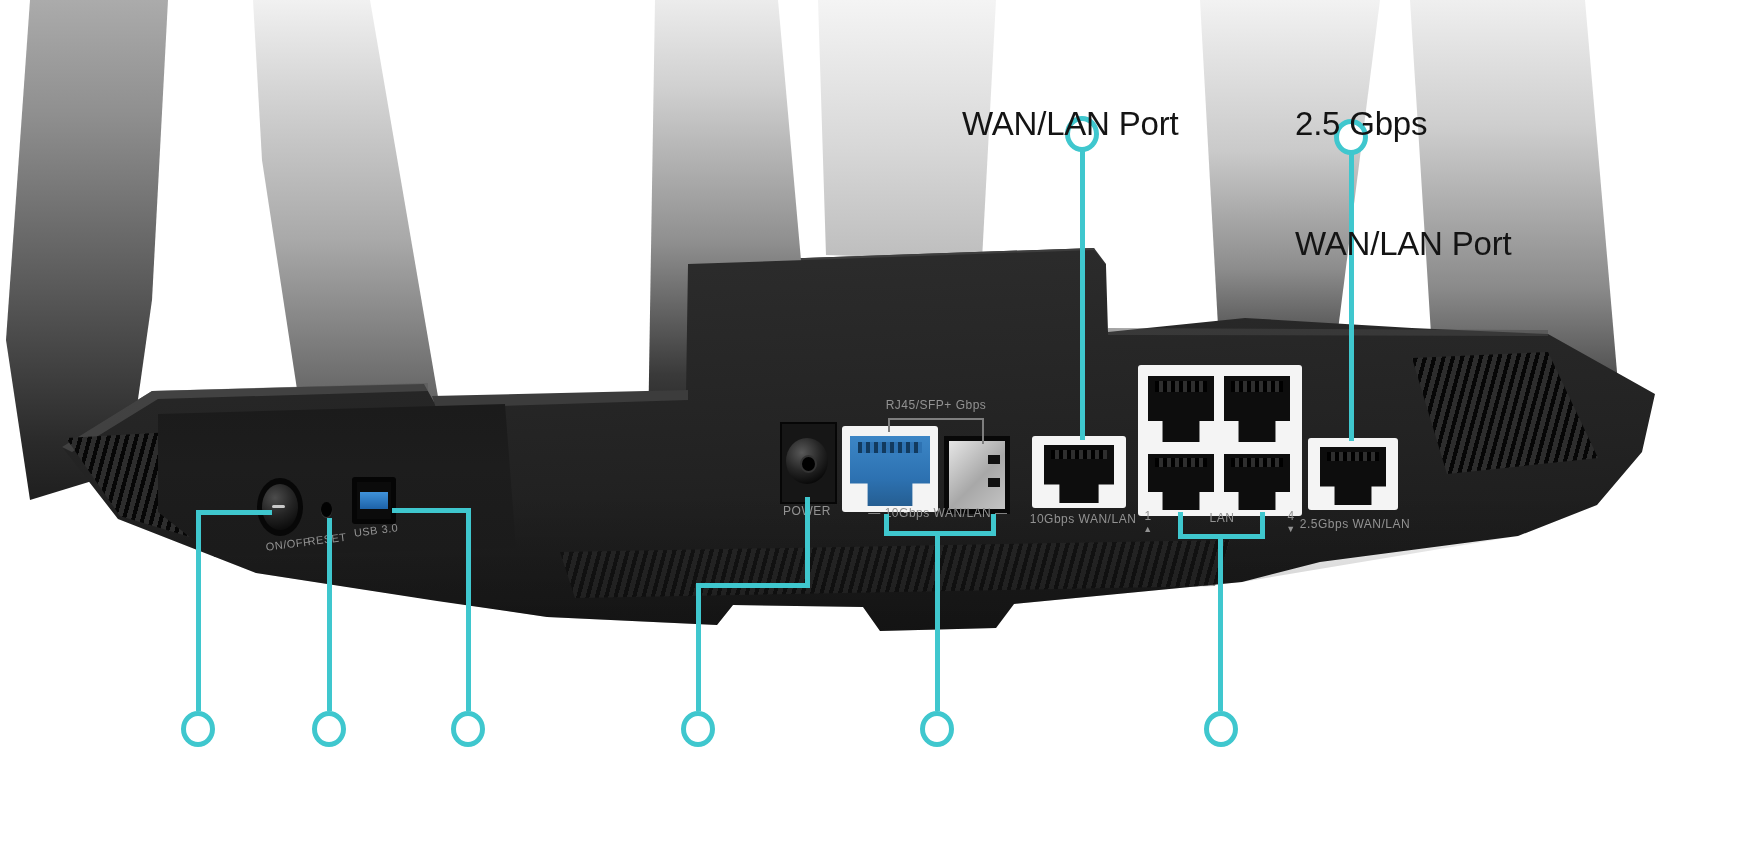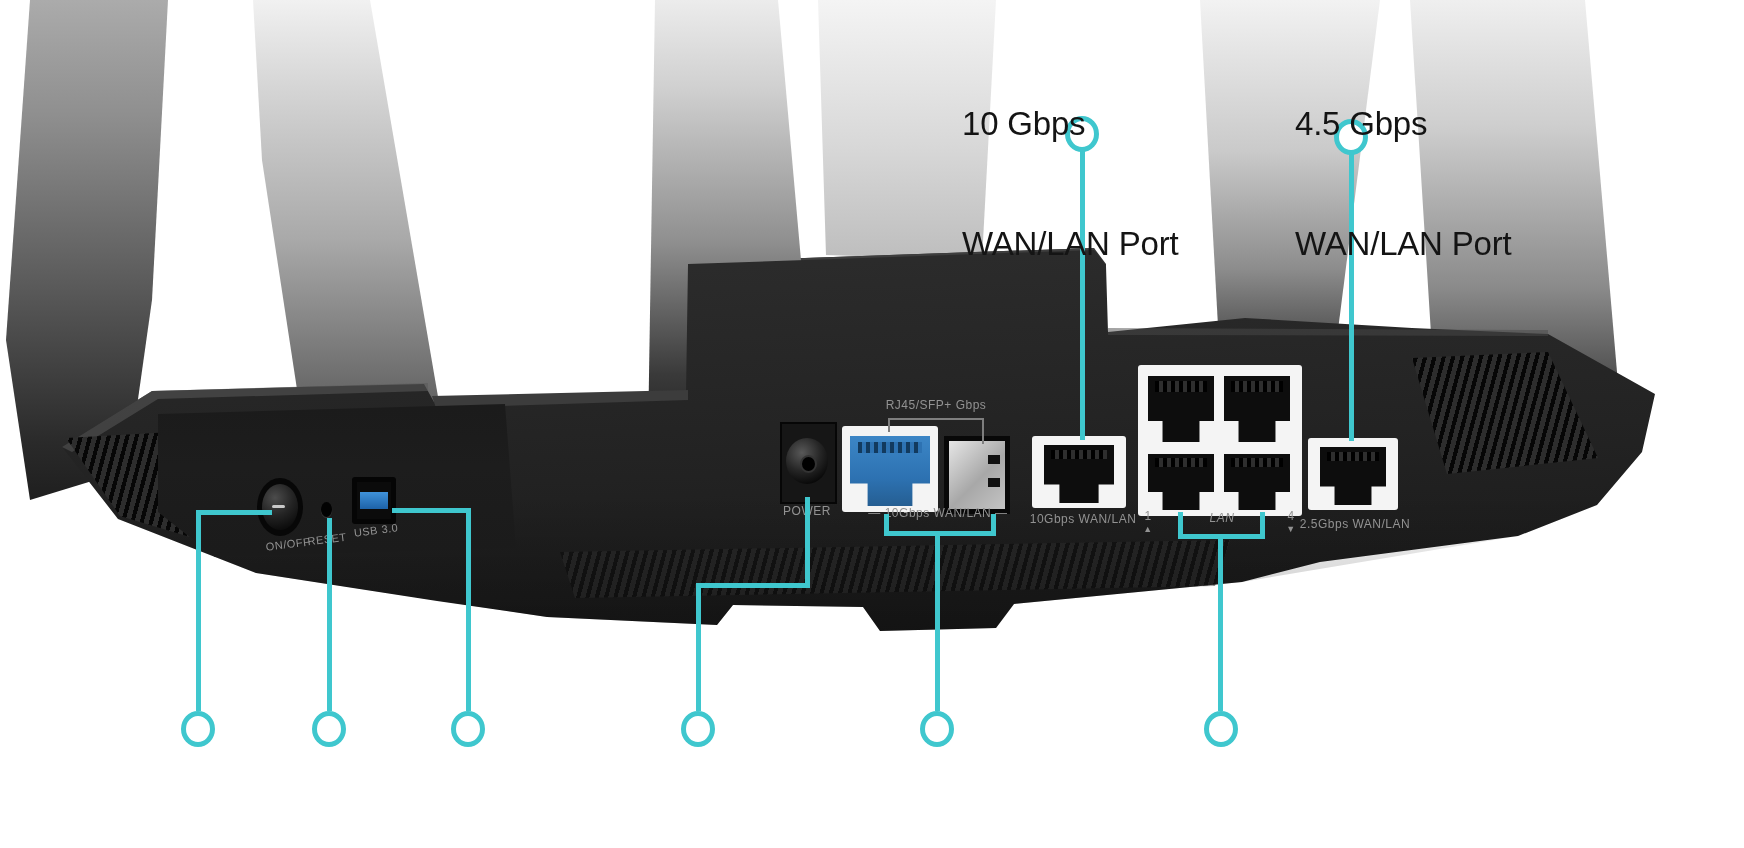--- a/index.html
+++ b/index.html
@@ -150,21 +150,21 @@
     <div class="teeth"></div>
     </div>
   <div class="rj45" style="left:1148px;top:454px;width:66px;height:56px;">
     <div class="teeth"></div>
     </div>
   <div class="rj45" style="left:1224px;top:454px;width:66px;height:56px;">
     <div class="teeth"></div>
     </div>
   <div class="plabel" style="left:1141px;top:509px;width:14px;">1</div>
   <div class="plabel" style="left:1141px;top:524px;width:14px;font-size:9px;">▲</div>
-  <div class="plabel" style="left:1192px;top:511px;width:60px;font-style:italic;">LAN</div>
+  <div class="plabel" style="left:1192px;top:511px;width:60px;">LAN</div>
   <div class="plabel" style="left:1284px;top:509px;width:14px;">4</div>
   <div class="plabel" style="left:1284px;top:524px;width:14px;font-size:9px;">▼</div>
 
   <div class="bezel" style="left:1308px;top:438px;width:90px;height:72px;"></div>
   <div class="rj45" style="left:1320px;top:447px;width:66px;height:58px;">
     <div class="teeth"></div>
   </div>
   <div class="plabel" style="left:1285px;top:517px;width:140px;">2.5Gbps WAN/LAN</div>
 
   <div class="tline" style="left:1080px;top:148px;width:5px;height:292px;"></div>
@@ -195,25 +195,24 @@
   <div class="tline" style="left:935px;top:531px;width:5px;height:180px;"></div>
   <div class="tcircle" style="left:920px;top:711px;"></div>
 
   <div class="tline" style="left:1178px;top:512px;width:5px;height:27px;"></div>
   <div class="tline" style="left:1260px;top:512px;width:5px;height:27px;"></div>
   <div class="tline" style="left:1178px;top:534px;width:87px;height:5px;"></div>
   <div class="tline" style="left:1218px;top:534px;width:5px;height:177px;"></div>
   <div class="tcircle" style="left:1204px;top:711px;"></div>
 
   <div class="biglabel" style="left:962px;top:24px;">
-    <div>10 Gbps</div>
     <div>WAN/LAN Port</div>
   </div>
   <div class="biglabel" style="left:1295px;top:24px;">
-    <div>4.5 Gbps</div>
+    <div>2.5 Gbps</div>
     <div>WAN/LAN Port</div>
   </div>
 
   <div class="biglabel" style="left:107px;top:765px;">
     <div style="padding-left:10px;">Power</div>
     
   </div>
   <div class="biglabel" style="left:283px;top:765px;">
     <div>Reset</div>
   </div>

